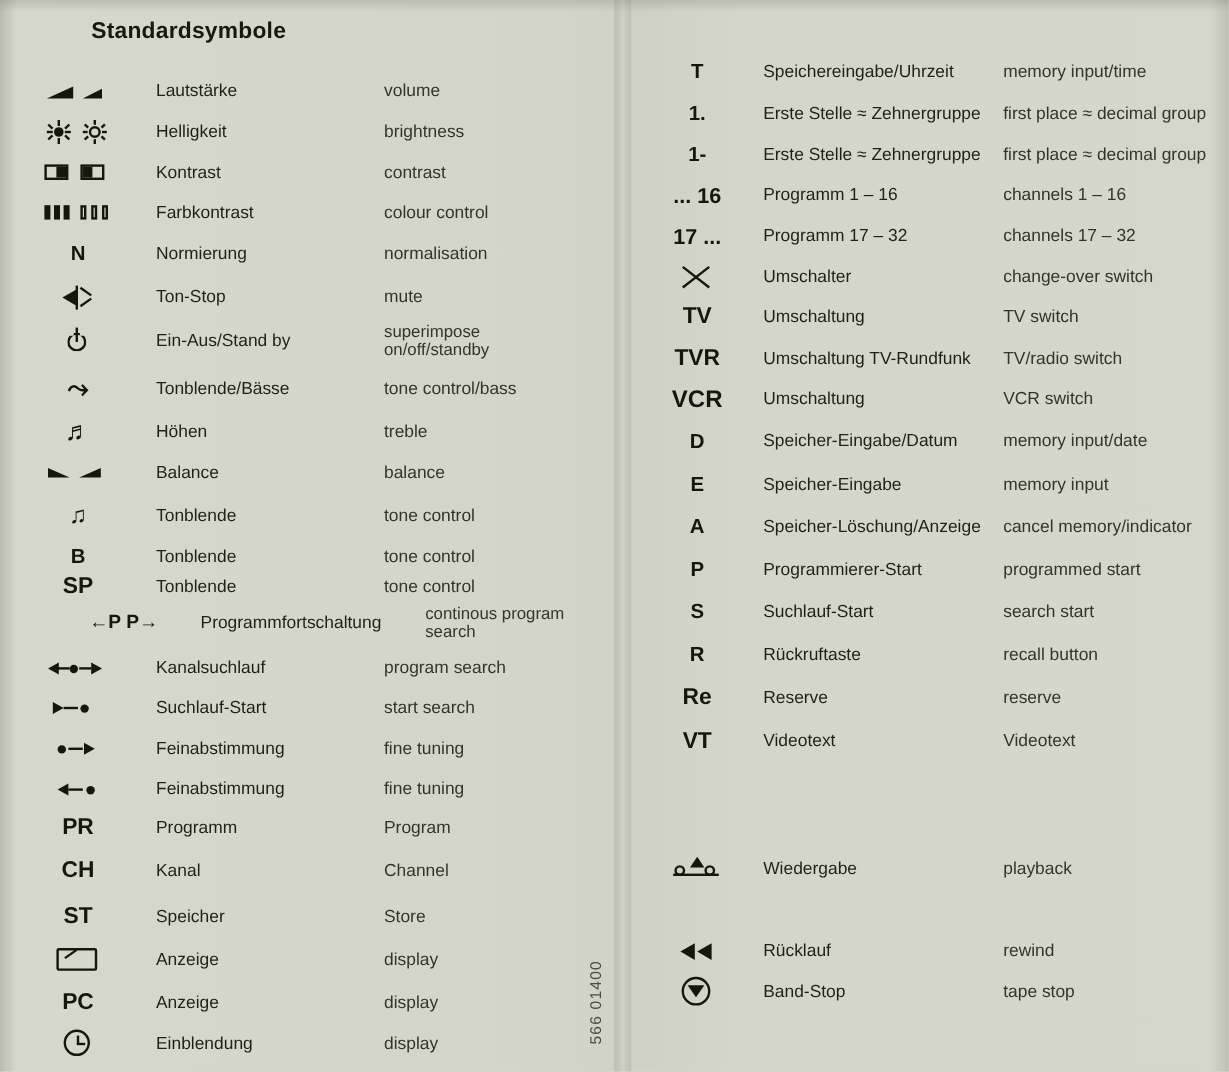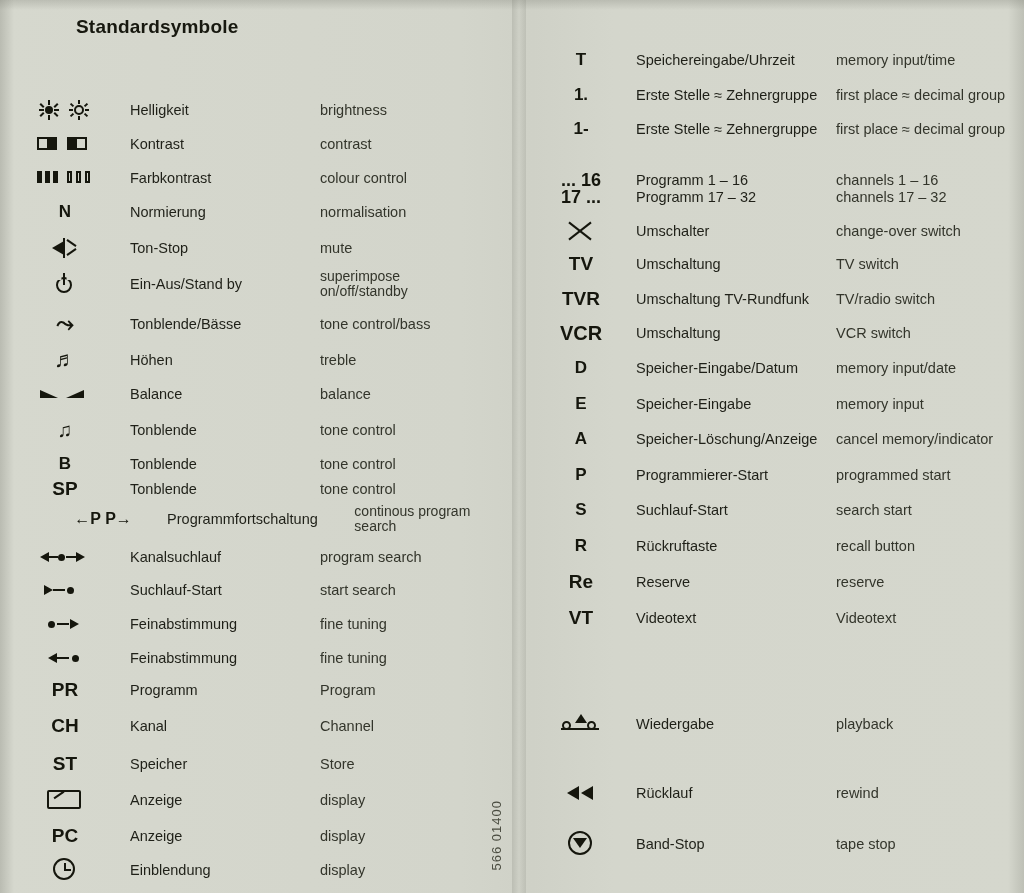--- a/index.html
+++ b/index.html
@@ -197,20 +197,30 @@
 <body>
 
 <div class="page">
 
   <div class="gutter"></div>
 
   <div class="col col-left">
 
     <div class="title">Standardsymbole</div>
 
+    <div class="row" style="top:64px">
+      <div class="sym">
+        <span class="ic ic-volume">
+            <span class="tri t1"></span>
+            <span class="tri t2"></span>
+          </span>
+      </div>
+      <div class="de">Lautstärke</div>
+      <div class="en">volume</div>
+    </div>
 
     <div class="row" style="top:98px">
       <div class="sym">
         <span class="ic ic-sun">
           <span class="sunwrap" style="left:2px">
             <span class="sun-core"></span>
             <span class="ray" style="left:9px;top:0;width:2px;height:5px"></span>
             <span class="ray" style="left:9px;top:15px;width:2px;height:5px"></span>
             <span class="ray" style="left:0;top:9px;width:5px;height:2px"></span>
             <span class="ray" style="left:15px;top:9px;width:5px;height:2px"></span>
@@ -462,21 +472,21 @@
       <div class="de">Erste Stelle ≈ Zehnergruppe</div>
       <div class="en">first place ≈ decimal group</div>
     </div>
 
     <div class="row" style="top:117px">
       <div class="sym">1-</div>
       <div class="de">Erste Stelle ≈ Zehnergruppe</div>
       <div class="en">first place ≈ decimal group</div>
     </div>
 
-    <div class="row" style="top:168px">
+    <div class="row" style="top:151px">
       <div class="sym" style="font-size:18px">... 16</div>
       <div class="de">Programm 1 – 16</div>
       <div class="en">channels 1 – 16</div>
     </div>
 
     <div class="row" style="top:185px">
       <div class="sym" style="font-size:18px">17 ...</div>
       <div class="de">Programm 17 – 32</div>
       <div class="en">channels 17 – 32</div>
     </div>
@@ -577,21 +587,21 @@
       <div class="sym">
         <span class="ic ic-ff ic-rw">
             <span class="t a"></span>
             <span class="t b"></span>
           </span>
       </div>
       <div class="de">Rücklauf</div>
       <div class="en">rewind</div>
     </div>
 
-    <div class="row" style="top:832px">
+    <div class="row" style="top:815px">
       <div class="sym">
         <span class="ic ic-stop">
             <span class="c"></span>
             <span class="v"></span>
           </span>
       </div>
       <div class="de">Band-Stop</div>
       <div class="en">tape stop</div>
     </div>
 

